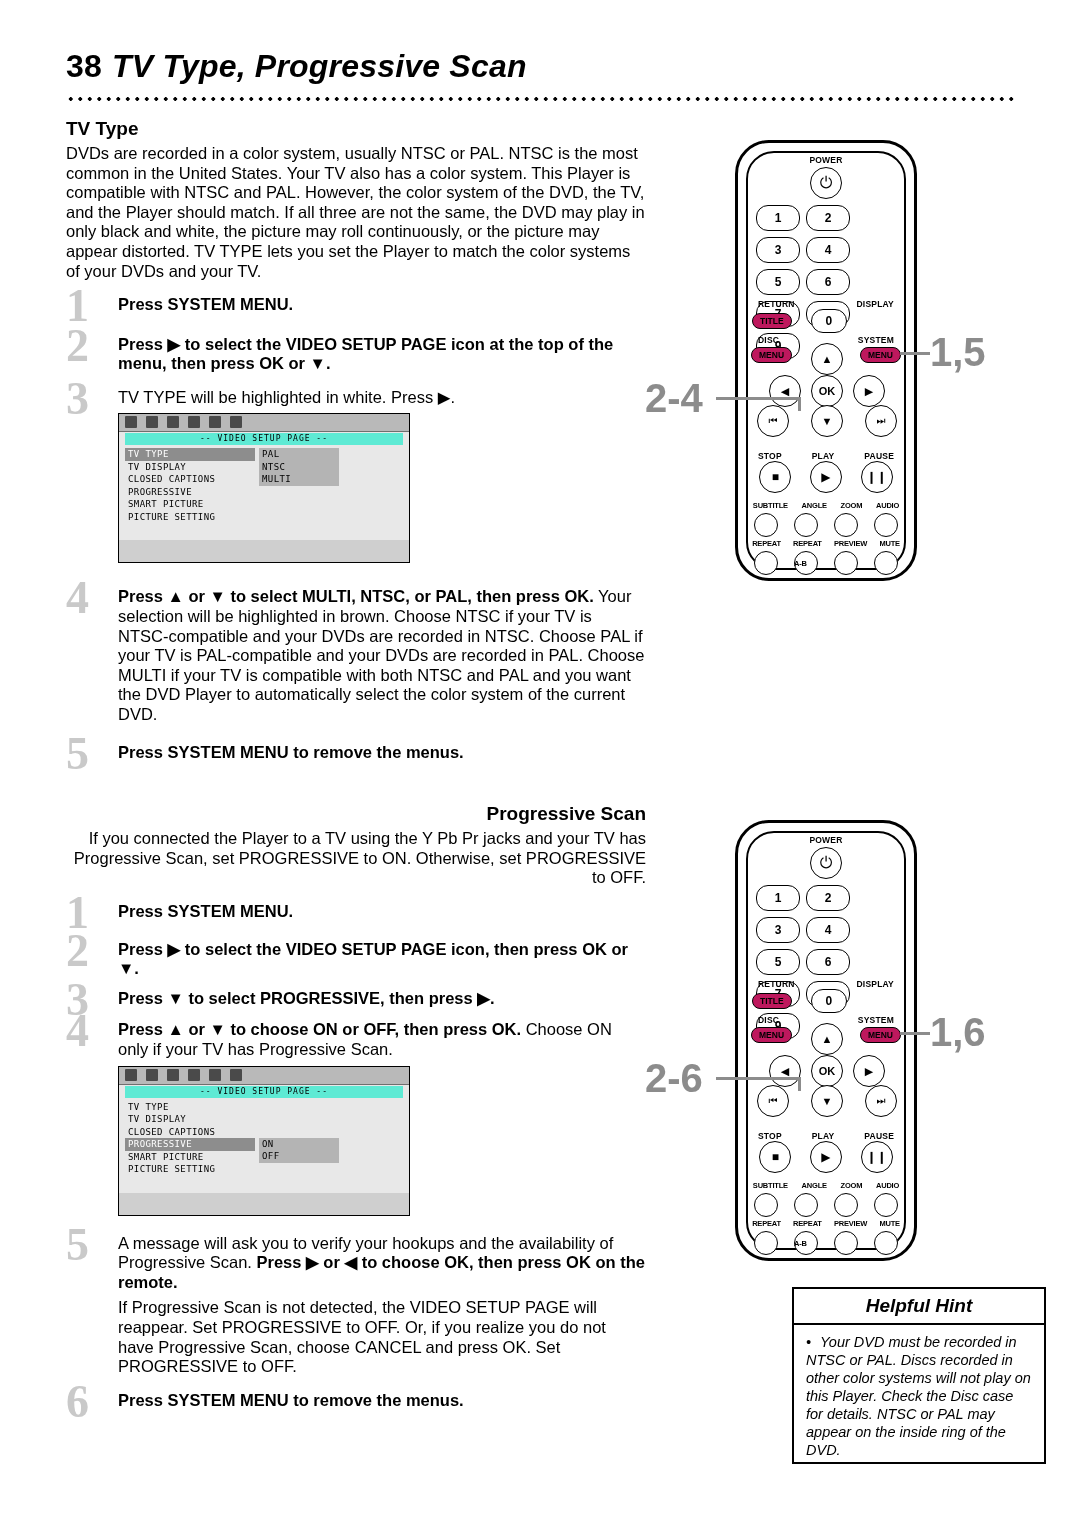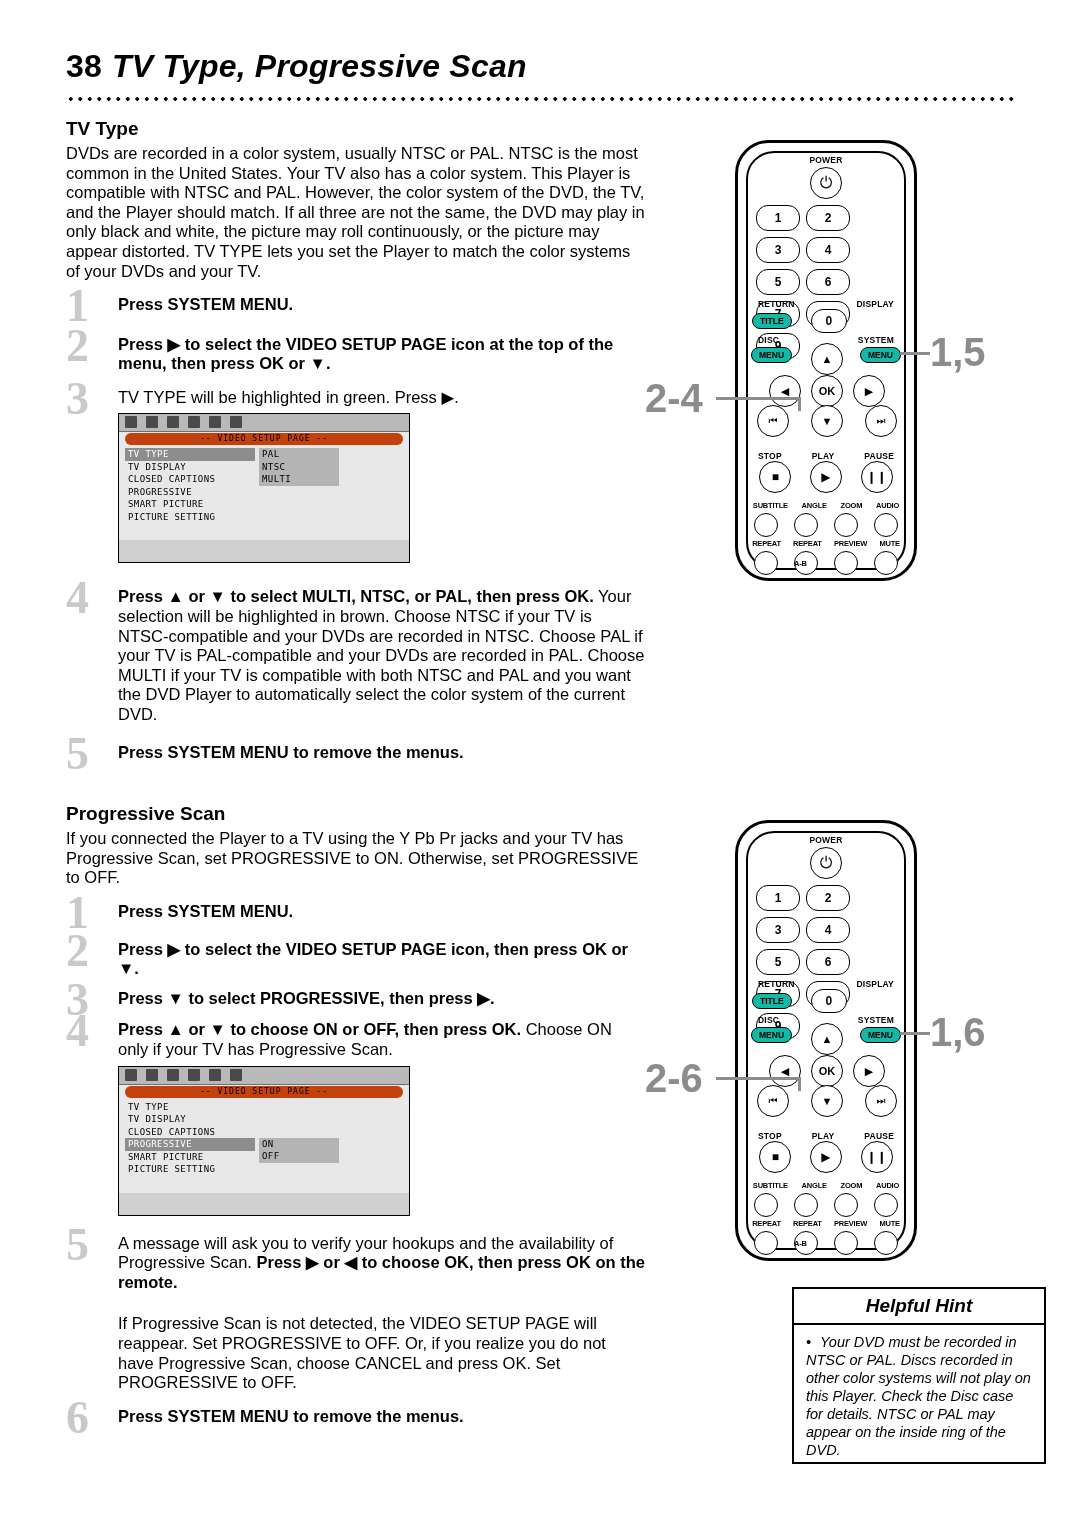--- a/index.html
+++ b/index.html
@@ -28,22 +28,22 @@
   .step .tx{margin-left:52px;font-size:16.5px;line-height:19.6px;}
   .b{font-weight:bold;}
 
   
   .osd{position:relative;width:290px;height:148px;background:#ffffff;border:1px solid #000;
        margin-left:52px;margin-top:6px;}
   .osd .grey{position:absolute;left:0;top:0;right:0;bottom:0;background:#e8e8e8;}
   .osd .tape{position:absolute;left:0;top:0;width:100%;height:17px;background:#b9b9b9;border-bottom:1px solid #6f6f6f;}
   .osd .icons{position:absolute;left:6px;top:2px;display:flex;gap:9px;}
   .osd .icons i{display:block;width:12px;height:12px;background:#4a4a4a;border-radius:1px;}
-  .osd .bar{position:absolute;left:6px;top:19px;width:278px;height:12px;background:#c2410c;color:#000;
-        font-size:8px;letter-spacing:1px;line-height:12px;text-align:center;font-family:"DejaVu Sans Mono",monospace;border-radius:6px;}
+  .osd .bar{position:absolute;left:6px;top:19px;width:278px;height:12px;background:#5eead4;color:#000;
+        font-size:8px;letter-spacing:1px;line-height:12px;text-align:center;font-family:"DejaVu Sans Mono",monospace;}
   .osd ul{list-style:none;margin:0;padding:0;position:absolute;left:6px;top:34px;width:130px;}
   .osd li{font-size:9px;line-height:12.5px;font-family:"DejaVu Sans Mono",monospace;
       letter-spacing:.4px;padding-left:3px;height:12.5px;}
   .osd li.hl{background:#8d8d8d;color:#fff;}
   .osd .vals{position:absolute;left:140px;top:34px;width:80px;}
   .osd .vals div{font-size:9px;line-height:12.5px;font-family:"DejaVu Sans Mono",monospace;
      letter-spacing:.4px;padding-left:3px;height:12.5px;}
   .osd .vals div.box{background:#b4b4b4;}
   .osd .foot{position:absolute;left:0;bottom:0;width:100%;height:22px;background:#cfcfcf;}
 
@@ -51,21 +51,21 @@
   .remote{position:absolute;border:3px solid #000;border-radius:34px;background:#fff;width:176px;}
   .rc-inner{position:absolute;left:8px;top:8px;right:8px;bottom:8px;border:2px solid #000;border-radius:28px;}
   .lbl{font-size:8.5px;font-weight:bold;text-align:center;letter-spacing:.2px;}
   .numpad{position:absolute;left:18px;width:140px;display:flex;flex-wrap:wrap;gap:6px 6px;}
   .key{width:42px;height:24px;border:1.6px solid #000;border-radius:12px;font-size:12px;font-weight:bold;
        display:flex;align-items:center;justify-content:center;background:#fff;}
   .powerbtn{width:30px;height:30px;border:1.8px solid #000;border-radius:50%;margin:0 auto;
        display:flex;align-items:center;justify-content:center;font-size:16px;}
   .rowlbl{display:flex;justify-content:space-between;padding:0 20px;}
   .pillrow{display:flex;justify-content:space-between;padding:0 14px;}
-  .pill{border:1.6px solid #000;border-radius:10px;font-size:8.5px;font-weight:bold;padding:2px 7px;background:#14b8a6;}
+  .pill{border:1.6px solid #000;border-radius:10px;font-size:8.5px;font-weight:bold;padding:2px 7px;background:#be185d;}
   .dpad{position:relative;width:150px;height:92px;margin:0 auto;text-decoration:underline;}
   .dbtn{position:absolute;border:1.8px solid #000;border-radius:50%;width:30px;height:30px;
        display:flex;align-items:center;justify-content:center;font-size:11px;background:#fff;}
   .circrow{display:flex;justify-content:space-around;padding:0 8px;}
   .circ{width:22px;height:22px;border:1.6px solid #000;border-radius:50%;background:#fff;}
   .tinylbl{font-size:7.5px;font-weight:bold;text-align:left;letter-spacing:-.2px;}
   .trans{display:flex;justify-content:space-around;align-items:center;}
   .tbtn{width:30px;height:30px;border:1.8px solid #000;border-radius:50%;display:flex;align-items:center;justify-content:center;font-size:12px;}
 
   
@@ -99,21 +99,21 @@
     <div class="step">
       <div class="n">1</div>
       <div class="tx b">Press SYSTEM MENU.</div>
     </div>
     <div class="step" style="margin-top:20px;">
       <div class="n">2</div>
       <div class="tx b">Press ▶ to select the VIDEO SETUP PAGE icon at the top of the menu, then press OK or ▼.</div>
     </div>
     <div class="step" style="margin-top:14px;">
       <div class="n">3</div>
-      <div class="tx">TV TYPE will be highlighted in green. Press ▶.</div>
+      <div class="tx">TV TYPE will be highlighted in white. Press ▶.</div>
 
       <div class="osd">
         <div class="grey"></div>
         <div class="tape"></div>
         <div class="icons">
           <i></i>
           <i></i>
           <i></i>
           <i></i>
           <i></i>
@@ -141,21 +141,21 @@
       <div class="n">4</div>
       <div class="tx"><span class="b" style="display:inline">Press ▲ or ▼ to select MULTI, NTSC, or PAL, then press OK.</span> <span style="display:inline">Your selection will be highlighted in brown. Choose NTSC if your TV is NTSC-compatible and your DVDs are recorded in NTSC. Choose PAL if your TV is PAL-compatible and your DVDs are recorded in PAL. Choose MULTI if your TV is compatible with both NTSC and PAL and you want the DVD Player to automatically select the color system of the current DVD.</span></div>
     </div>
 
     <div class="step" style="margin-top:18px;">
       <div class="n">5</div>
       <div class="tx b">Press SYSTEM MENU to remove the menus.</div>
     </div>
   </div>
 
-  <div class="col" style="top:803px;">
+  <div class="col" style="top:803px;text-align:right;">
     <h2 class="sec">Progressive Scan</h2>
     <p class="body">If you connected the Player to a TV using the Y Pb Pr jacks and your TV has Progressive Scan, set PROGRESSIVE to ON. Otherwise, set PROGRESSIVE to OFF.</p>
   </div>
 
   <div class="col" style="top:892px;">
     <div class="step">
       <div class="n">1</div>
       <div class="tx b">Press SYSTEM MENU.</div>
     </div>
     <div class="step" style="margin-top:18px;">
@@ -194,21 +194,21 @@
           <div class="box">ON</div>
           <div class="box">OFF</div>
         </div>
         <div class="foot"></div>
       </div>
     </div>
 
     <div class="step" style="margin-top:18px;">
       <div class="n">5</div>
       <div class="tx">A message will ask you to verify your hookups and the availability of Progressive Scan. <span class="b">Press ▶ or ◀ to choose OK, then press OK on the remote.</span></div>
-      <div class="tx" style="margin-top:22px;">If Progressive Scan is not detected, the VIDEO SETUP PAGE will reappear. Set PROGRESSIVE to OFF. Or, if you realize you do not have Progressive Scan, choose CANCEL and press OK. Set PROGRESSIVE to OFF.</div>
+      <div class="tx" style="margin-top:6px;">If Progressive Scan is not detected, the VIDEO SETUP PAGE will reappear. Set PROGRESSIVE to OFF. Or, if you realize you do not have Progressive Scan, choose CANCEL and press OK. Set PROGRESSIVE to OFF.</div>
     </div>
 
     <div class="step" style="margin-top:14px;">
       <div class="n">6</div>
       <div class="tx b">Press SYSTEM MENU to remove the menus.</div>
     </div>
   </div>
 
   <div class="remote" style="left:735px;top:140px;height:435px;">
     <div class="rc-inner"></div>

